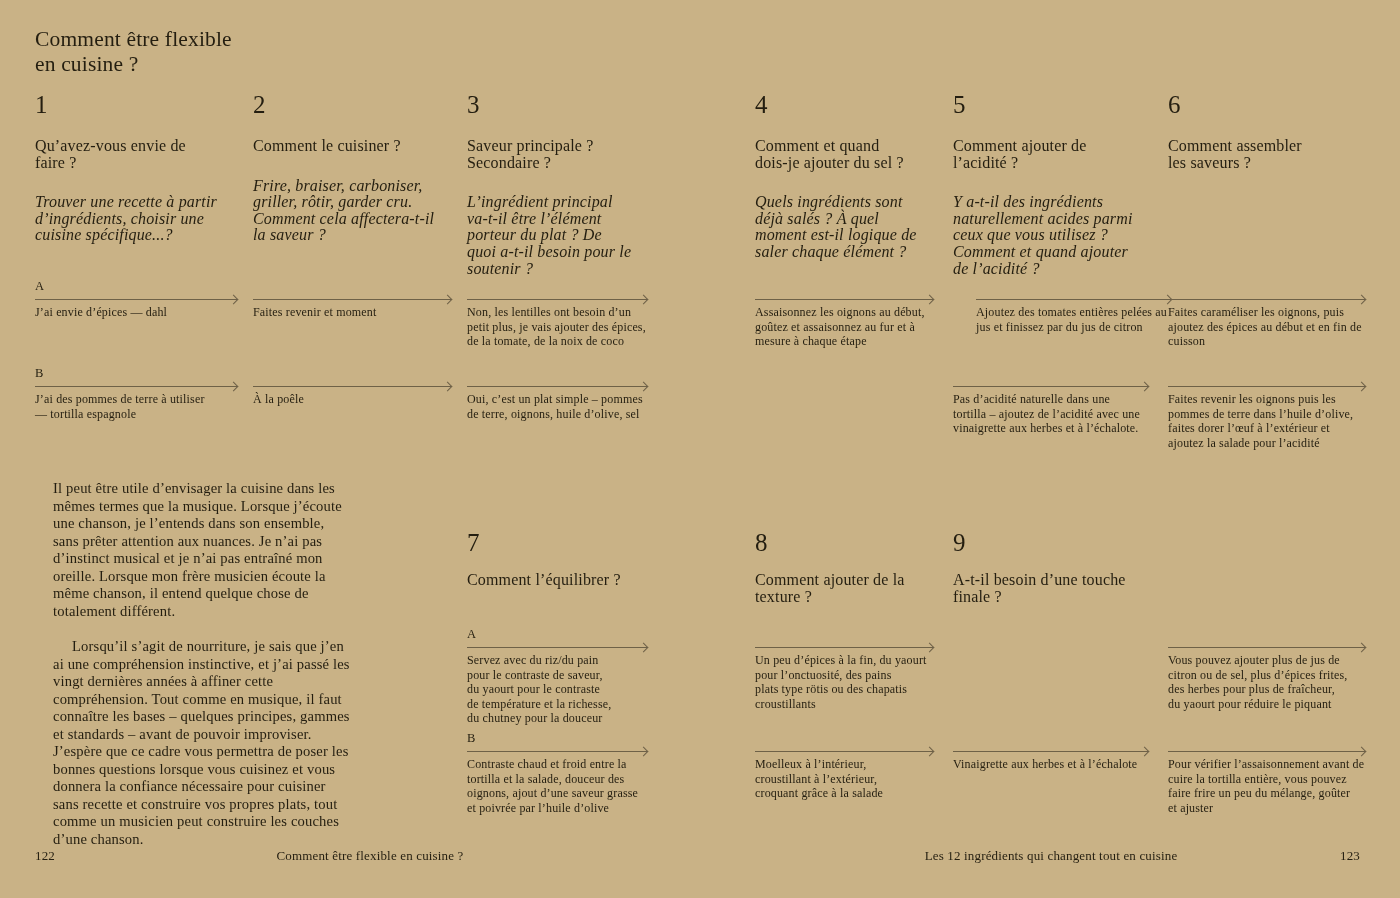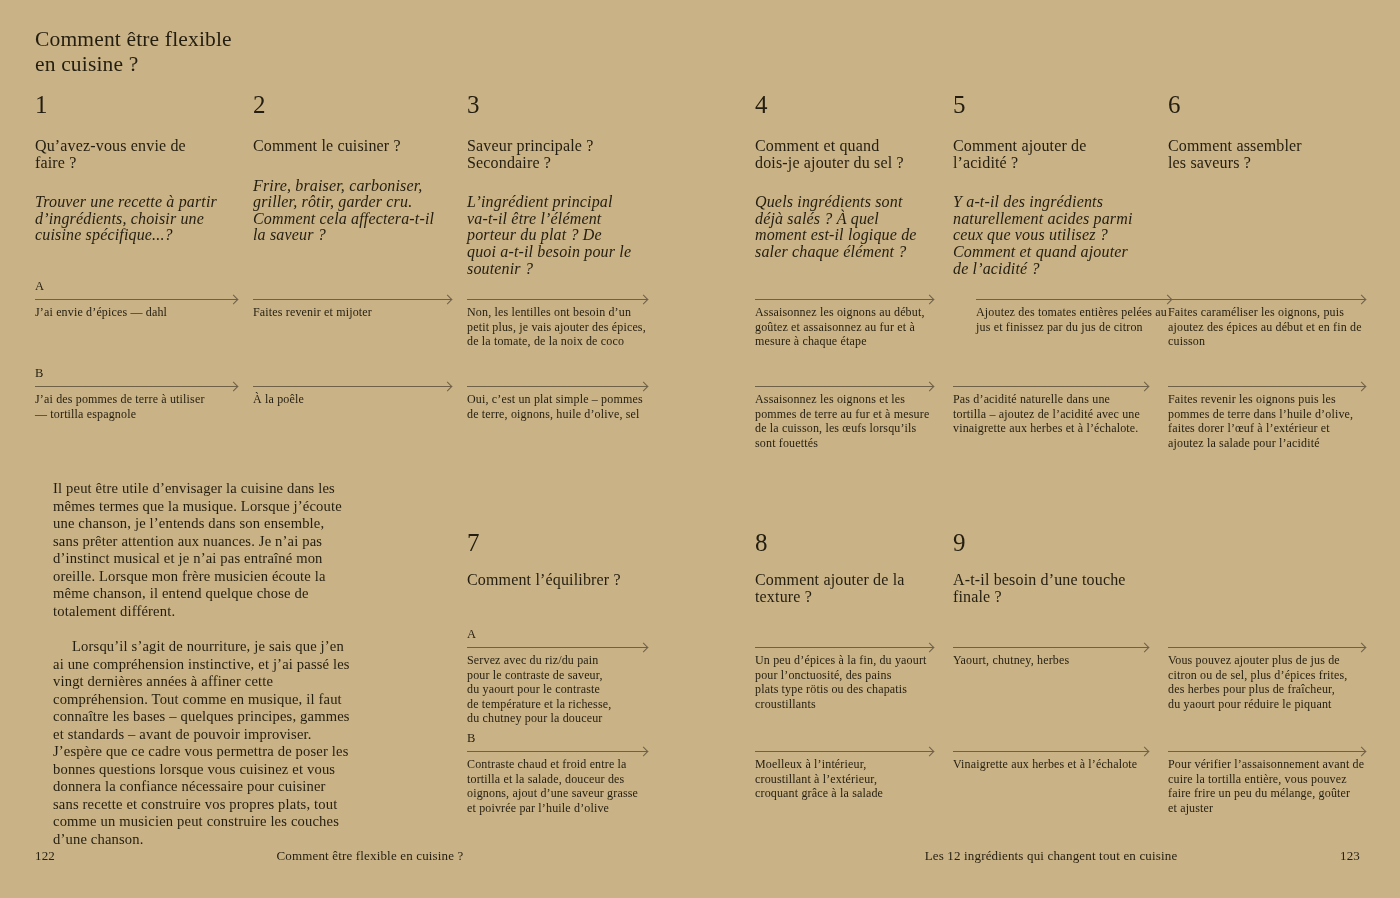--- a/index.html
+++ b/index.html
@@ -103,21 +103,21 @@
     <div class="d"></div>
   </div>
 
   <div class="cell" style="left:35px;top:280px;width:202px">
     <div class="rowlabel">A</div>
     <div class="arrow"></div>
     <div class="ans">J’ai envie d’épices — dahl</div>
   </div>
   <div class="cell" style="left:253px;top:280px;width:198px">
     <div class="arrow"></div>
-    <div class="ans">Faites revenir et mijoter</div>
+    <div class="ans">Faites revenir et moment</div>
   </div>
   <div class="cell" style="left:467px;top:280px;width:180px">
     <div class="arrow"></div>
     <div class="ans">Non, les lentilles ont besoin d’un
 petit plus, je vais ajouter des épices,
 de la tomate, de la noix de coco</div>
   </div>
   <div class="cell" style="left:755px;top:280px;width:178px">
     <div class="arrow"></div>
     <div class="ans">Assaisonnez les oignons au début,
@@ -143,27 +143,20 @@
 — tortilla espagnole</div>
   </div>
   <div class="cell" style="left:253px;top:367px;width:198px">
     <div class="arrow"></div>
     <div class="ans">À la poêle</div>
   </div>
   <div class="cell" style="left:467px;top:367px;width:180px">
     <div class="arrow"></div>
     <div class="ans">Oui, c’est un plat simple – pommes
 de terre, oignons, huile d’olive, sel</div>
-  </div>
-  <div class="cell" style="left:755px;top:367px;width:178px">
-    <div class="arrow"></div>
-    <div class="ans">Assaisonnez les oignons et les
-pommes de terre au fur et à mesure
-de la cuisson, les œufs lorsqu’ils
-sont fouettés</div>
   </div>
   <div class="cell" style="left:1168px;top:367px;width:197px">
     <div class="arrow"></div>
     <div class="ans">Faites revenir les oignons puis les
 pommes de terre dans l’huile d’olive,
 faites dorer l’œuf à l’extérieur et
 ajoutez la salade pour l’acidité</div>
   </div>
   <div class="cell" style="left:953px;top:367px;width:195px">
     <div class="arrow"></div>
@@ -201,24 +194,20 @@
 de température et la richesse,
 du chutney pour la douceur</div>
   </div>
   <div class="cell" style="left:755px;top:628px;width:178px">
     <div class="arrow"></div>
     <div class="ans">Un peu d’épices à la fin, du yaourt
 pour l’onctuosité, des pains
 plats type rötis ou des chapatis
 croustillants</div>
   </div>
-  <div class="cell" style="left:953px;top:628px;width:195px">
-    <div class="arrow"></div>
-    <div class="ans">Yaourt, chutney, herbes</div>
-  </div>
   <div class="cell" style="left:1168px;top:628px;width:197px">
     <div class="arrow"></div>
     <div class="ans">Vous pouvez ajouter plus de jus de
 citron ou de sel, plus d’épices frites,
 des herbes pour plus de fraîcheur,
 du yaourt pour réduire le piquant</div>
   </div>
 
   <div class="cell" style="left:467px;top:732px;width:180px">
     <div class="rowlabel">B</div>

